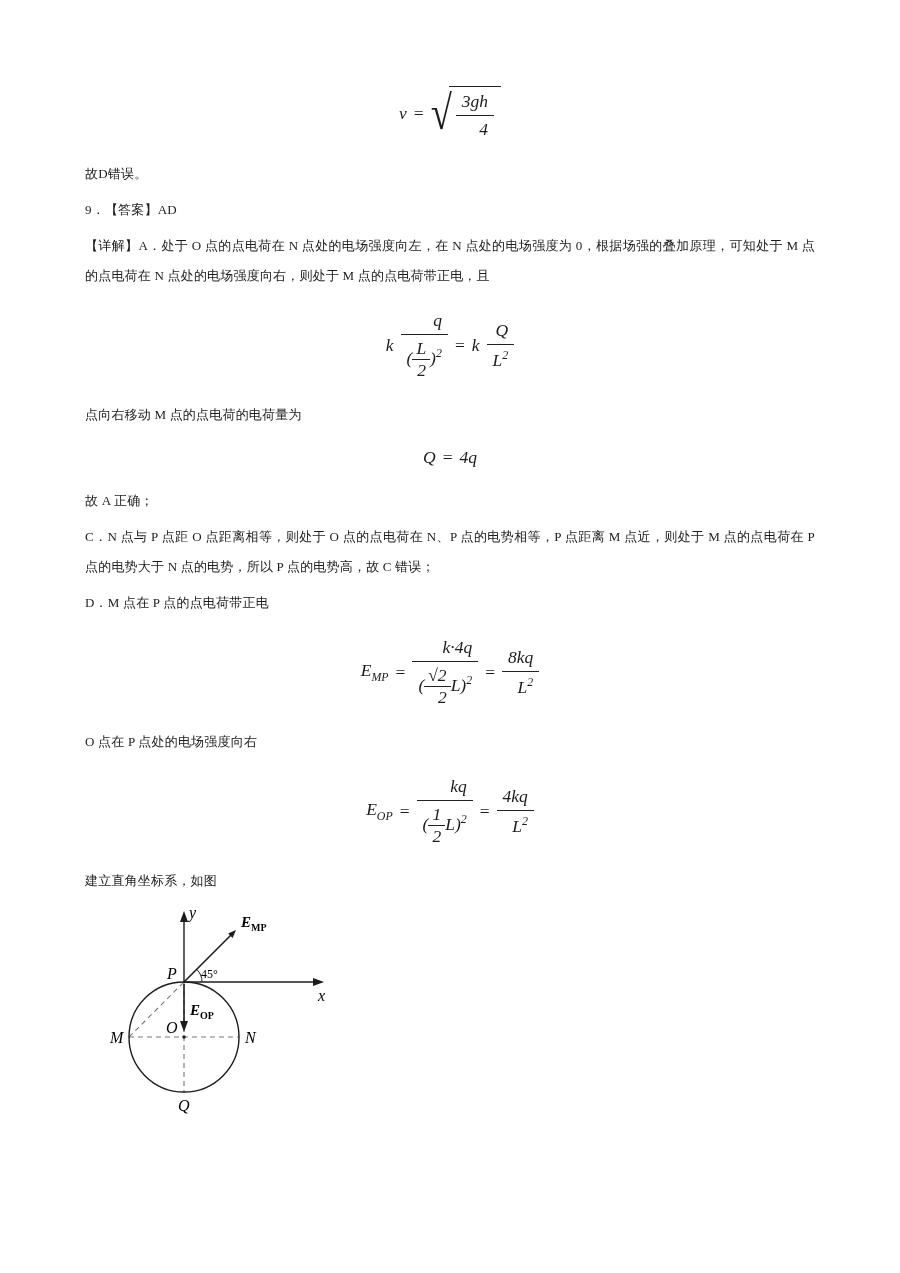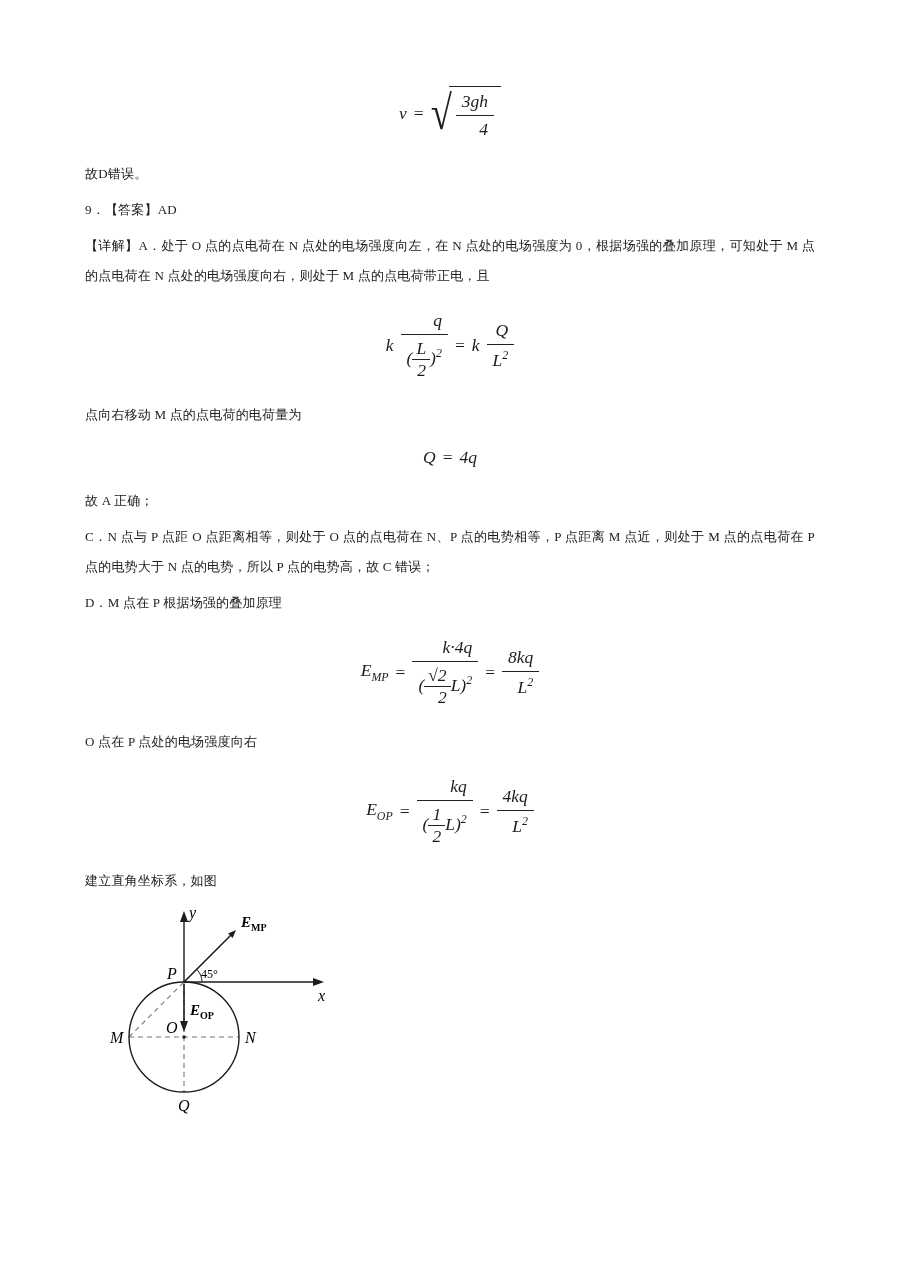--- a/index.html
+++ b/index.html
@@ -75,21 +75,21 @@
   <div class="formula">
     <span class="math">
       <span>Q</span>
       <span class="plain">=</span>
       <span>4q</span>
     </span>
   </div>
 
   <p class="para">故 A 正确；</p>
   <p class="para">C．N 点与 P 点距 O 点距离相等，则处于 O 点的点电荷在 N、P 点的电势相等，P 点距离 M 点近，则处于 M 点的点电荷在 P 点的电势大于 N 点的电势，所以 P 点的电势高，故 C 错误；</p>
-  <p class="para">D．M 点在 P 根据场强的叠加原理</p>
+  <p class="para">D．M 点在 P 点的点电荷带正电</p>
 
   <div class="formula">
     <span class="math">
       <span><span>E</span><sub>MP</sub></span>
       <span class="plain">=</span>
       <span class="frac">
         <span class="num">k·4q</span>
         <span class="den">
           <span>(</span><span class="frac"><span class="num">√2</span><span class="den">2</span></span><span>L)</span><sup>2</sup>
         </span>

